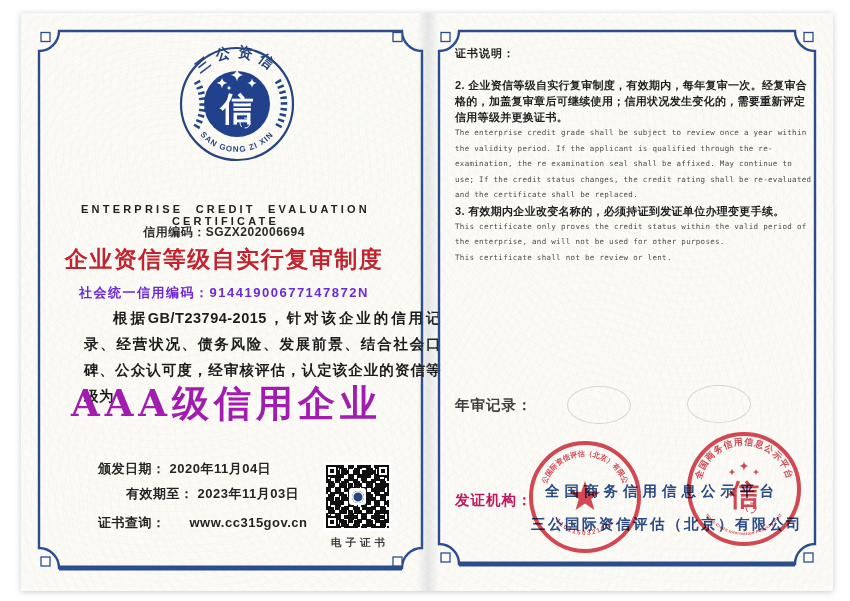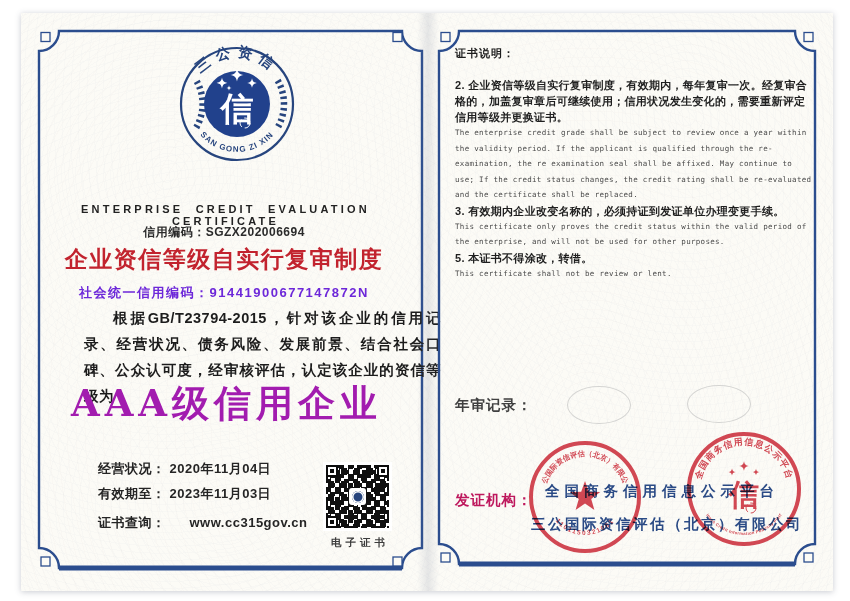--- a/index.html
+++ b/index.html
@@ -35,21 +35,21 @@
   .company{left:0;top:231px;width:406px;text-align:center;font-size:23px;font-weight:800;
               letter-spacing:1.5px;color:#c2232e;}
   .social-code{left:0;top:271px;width:406px;text-align:center;font-size:13px;font-weight:700;
               letter-spacing:1.5px;color:#6d28d9;}
   .assessment{left:63px;top:292px;width:357px;font-size:14.5px;font-weight:700;color:#1c1c1c;
               line-height:26px;letter-spacing:.5px;text-indent:29px;text-align:justify;}
   .rating{left:0;top:366px;width:406px;text-align:center;padding-left:5px;box-sizing:border-box;
               font-size:37px;font-weight:800;letter-spacing:5px;color:#a21caf;}
   .meta-row{left:77px;font-size:13px;font-weight:700;color:#252525;letter-spacing:.5px;}
   .meta-row .val{margin-left:4px;}
-  .row-issue{top:447px;} .row-valid{top:472px;} .row-query{top:501px;}
+  .row-issue{top:447px;} .row-valid{top:472px;margin-left:28px;} .row-query{top:501px;}
   .row-query .val{margin-left:24px;}
 
   .qr{left:305px;top:452px;width:63px;height:63px;background:
         repeating-conic-gradient(#101010 0% 25%, transparent 0% 50%) 0 0/9px 9px,
         repeating-conic-gradient(transparent 0% 25%, #101010 0% 50%) 2px 3px/13px 13px,#fff;
       outline:3px solid #fff;}
   .finder{position:absolute;width:12px;height:12px;border:2.4px solid #0d0d0d;background:#fff;box-sizing:border-box;}
   .finder::after{content:"";position:absolute;inset:1.8px;background:#0d0d0d;}
   .f-tl{left:0;top:0;} .f-tr{right:0;top:0;} .f-bl{left:0;bottom:0;}
   .qr-center{position:absolute;left:23px;top:23px;width:17px;height:17px;background:#fff;border-radius:3px;
@@ -122,21 +122,21 @@
       <div class="abs credit-code"><span>信用编码：</span><span>SGZX202006694</span></div>
 
       <div class="abs company">企业资信等级自实行复审制度</div>
 
       <div class="abs social-code"><span>社会统一信用编码：</span><span>91441900677147872N</span></div>
 
       <div class="abs assessment">根据GB/T23794-2015，针对该企业的信用记录、经营状况、债务风险、发展前景、结合社会口碑、公众认可度，经审核评估，认定该企业的资信等级为：</div>
 
       <div class="abs rating serif">AAA级信用企业</div>
 
-      <div class="abs meta-row row-issue"><span>经营状况：</span><span class="val">2020年11月04日</span></div>
+      <div class="abs meta-row row-issue"><span>颁发日期：</span><span class="val">2020年11月04日</span></div>
       <div class="abs meta-row row-valid"><span>有效期至：</span><span class="val">2023年11月03日</span></div>
       <div class="abs meta-row row-query"><span>证书查询：</span><span class="val">www.cc315gov.cn</span></div>
 
       <div class="abs qr">
         <div class="finder f-tl"></div>
         <div class="finder f-tr"></div>
         <div class="finder f-bl"></div>
         <div class="qr-center">
             <div class="qr-dot"></div>
           </div>
@@ -161,21 +161,20 @@
           <p class="zh">2. 企业资信等级自实行复审制度，有效期内，每年复审一次。经复审合格的，加盖复审章后可继续使用；信用状况发生变化的，需要重新评定信用等级并更换证书。</p>
           <p class="en mono">The enterprise credit grade shall be subject to review once a year within the validity period. If the applicant is qualified through the re-examination, the re examination seal shall be affixed. May continue to use; If the credit status changes, the credit rating shall be re-evaluated and the certificate shall be replaced.</p>
         </div>
         <div class="stmt">
           <p class="zh">3. 有效期内企业改变名称的，必须持证到发证单位办理变更手续。</p>
         </div>
         <div class="stmt">
           <p class="en mono">This certificate only proves the credit status within the valid period of the enterprise, and will not be used for other purposes.</p>
         </div>
         <div class="stmt">
-          <p class="zh">5. 本证书不得涂改，转借。</p>
           <p class="en mono">This certificate shall not be review or lent.</p>
         </div>
       </div>
 
       <div class="abs annual-label">年审记录：</div>
       <div class="abs stamp-oval oval-1"></div>
       <div class="abs stamp-oval oval-2"></div>
 
       <div class="abs issuer-label">发证机构：</div>
       <div class="abs issuer-line issuer-1">全国商务信用信息公示平台</div>

